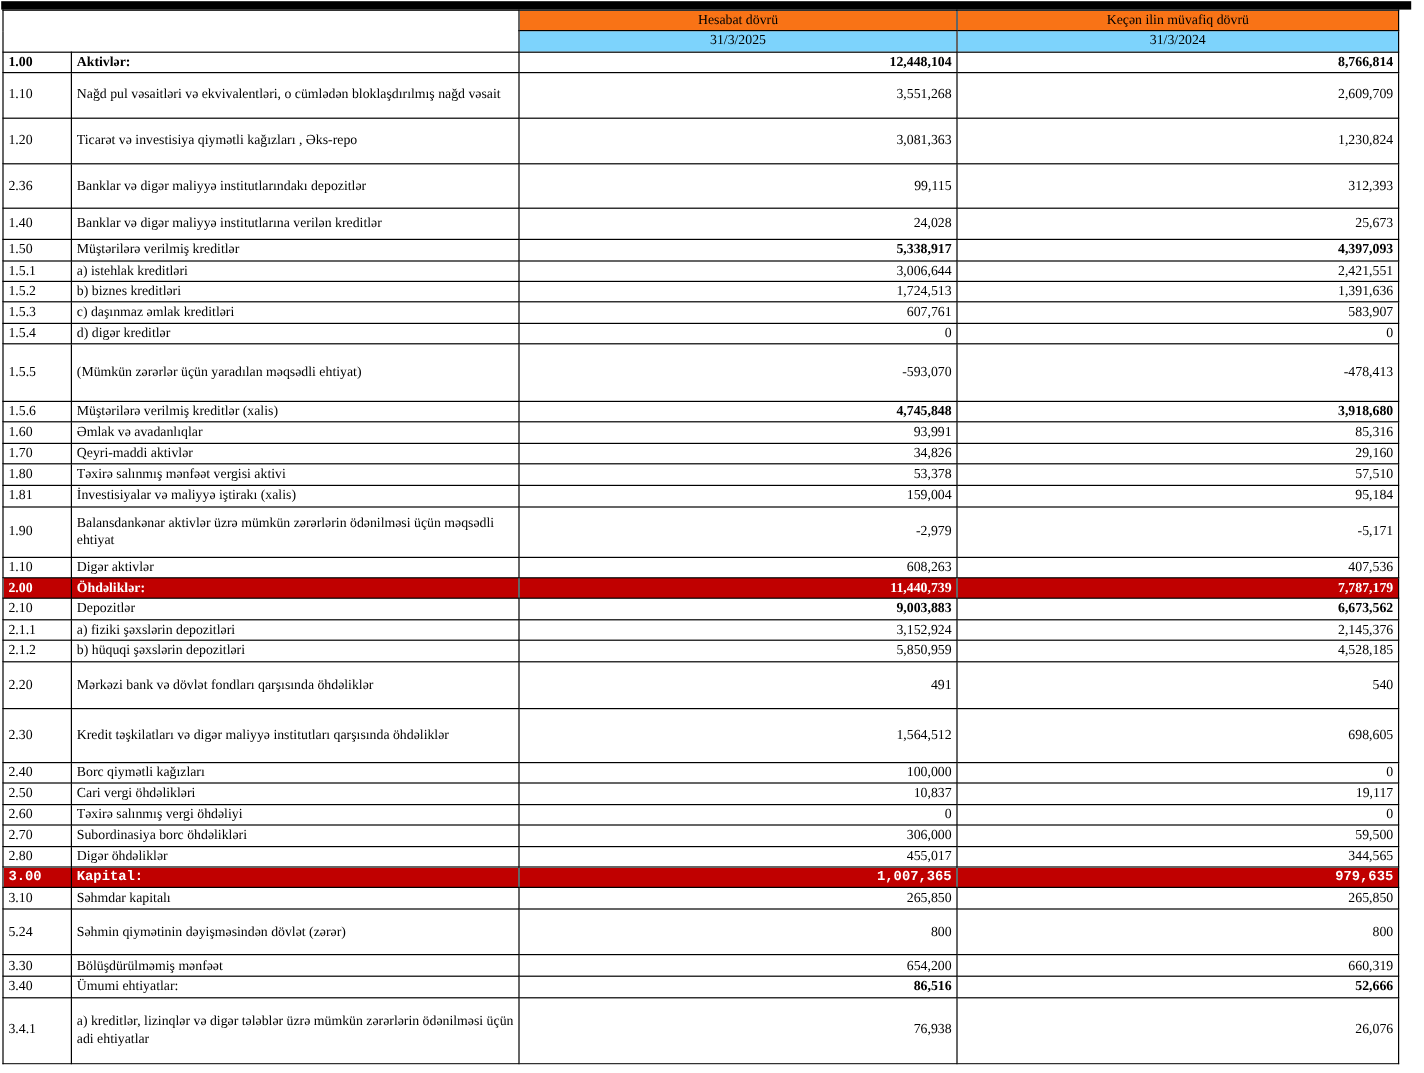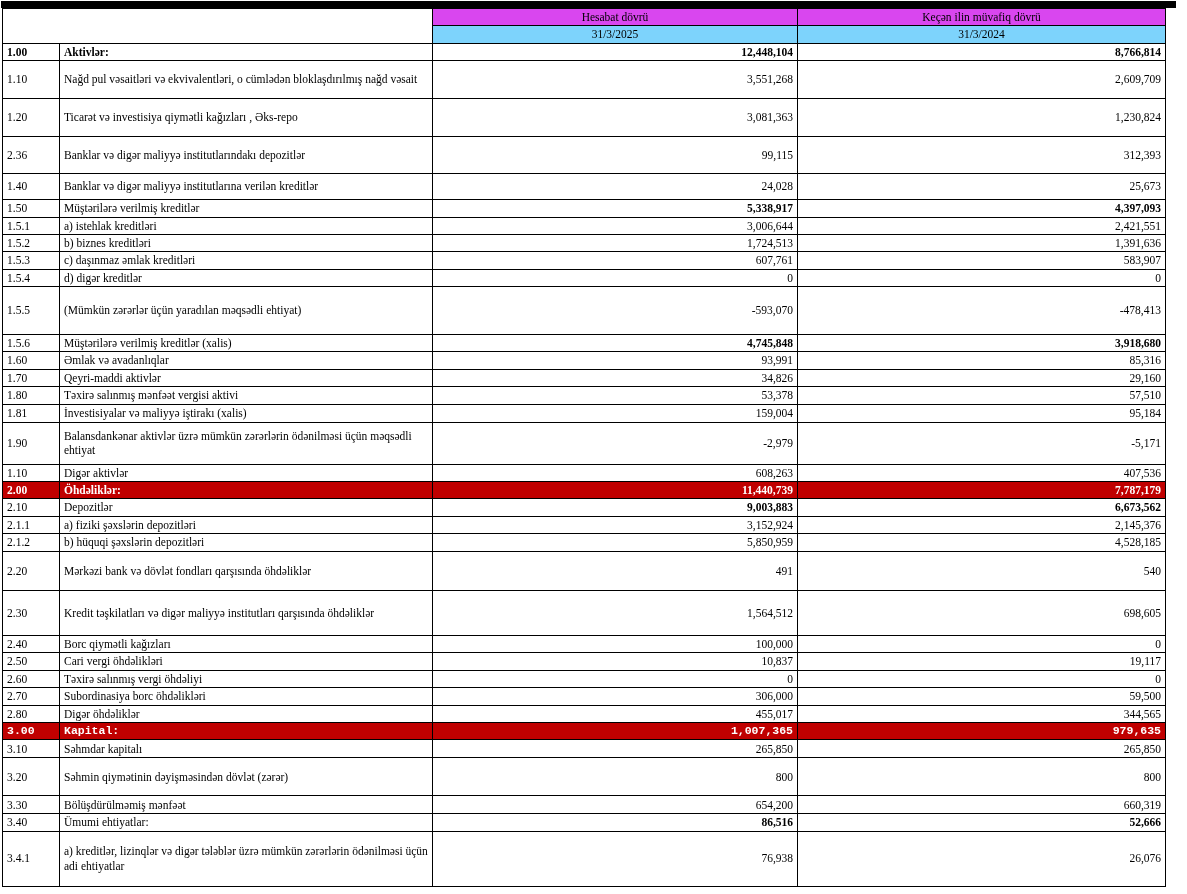--- a/index.html
+++ b/index.html
@@ -33,21 +33,21 @@
     font-size: 11.5px;
     line-height: 1.25;
     padding: 1px 4px;
     vertical-align: middle;
     overflow: hidden;
     font-weight: normal;
     color: #000;
   }
   
   th.hdr-red {
-    background: #d946ef;
+    background: #f97316;
     color: #fff;
     font-weight: bold;
     text-align: center;
     height: 14px;
     font-size: 11px;
   }
   th.hdr-date {
     background: #7dd3fc;
     color: #C00000;
     font-weight: bold;
@@ -275,21 +275,21 @@
           <td class="num">1,007,365</td>
           <td class="num">979,635</td>
         </tr>
         <tr style="height: 18px;">
           <td class="code">3.10</td>
           <td class="label">Səhmdar kapitalı</td>
           <td class="num">265,850</td>
           <td class="num">265,850</td>
         </tr>
         <tr style="height: 38px;">
-          <td class="code">3.20</td>
+          <td class="code">5.24</td>
           <td class="label">Səhmin qiymətinin dəyişməsindən dövlət (zərər)</td>
           <td class="num">800</td>
           <td class="num">800</td>
         </tr>
         <tr style="height: 18px;">
           <td class="code">3.30</td>
           <td class="label">Bölüşdürülməmiş mənfəət</td>
           <td class="num">654,200</td>
           <td class="num">660,319</td>
         </tr>

